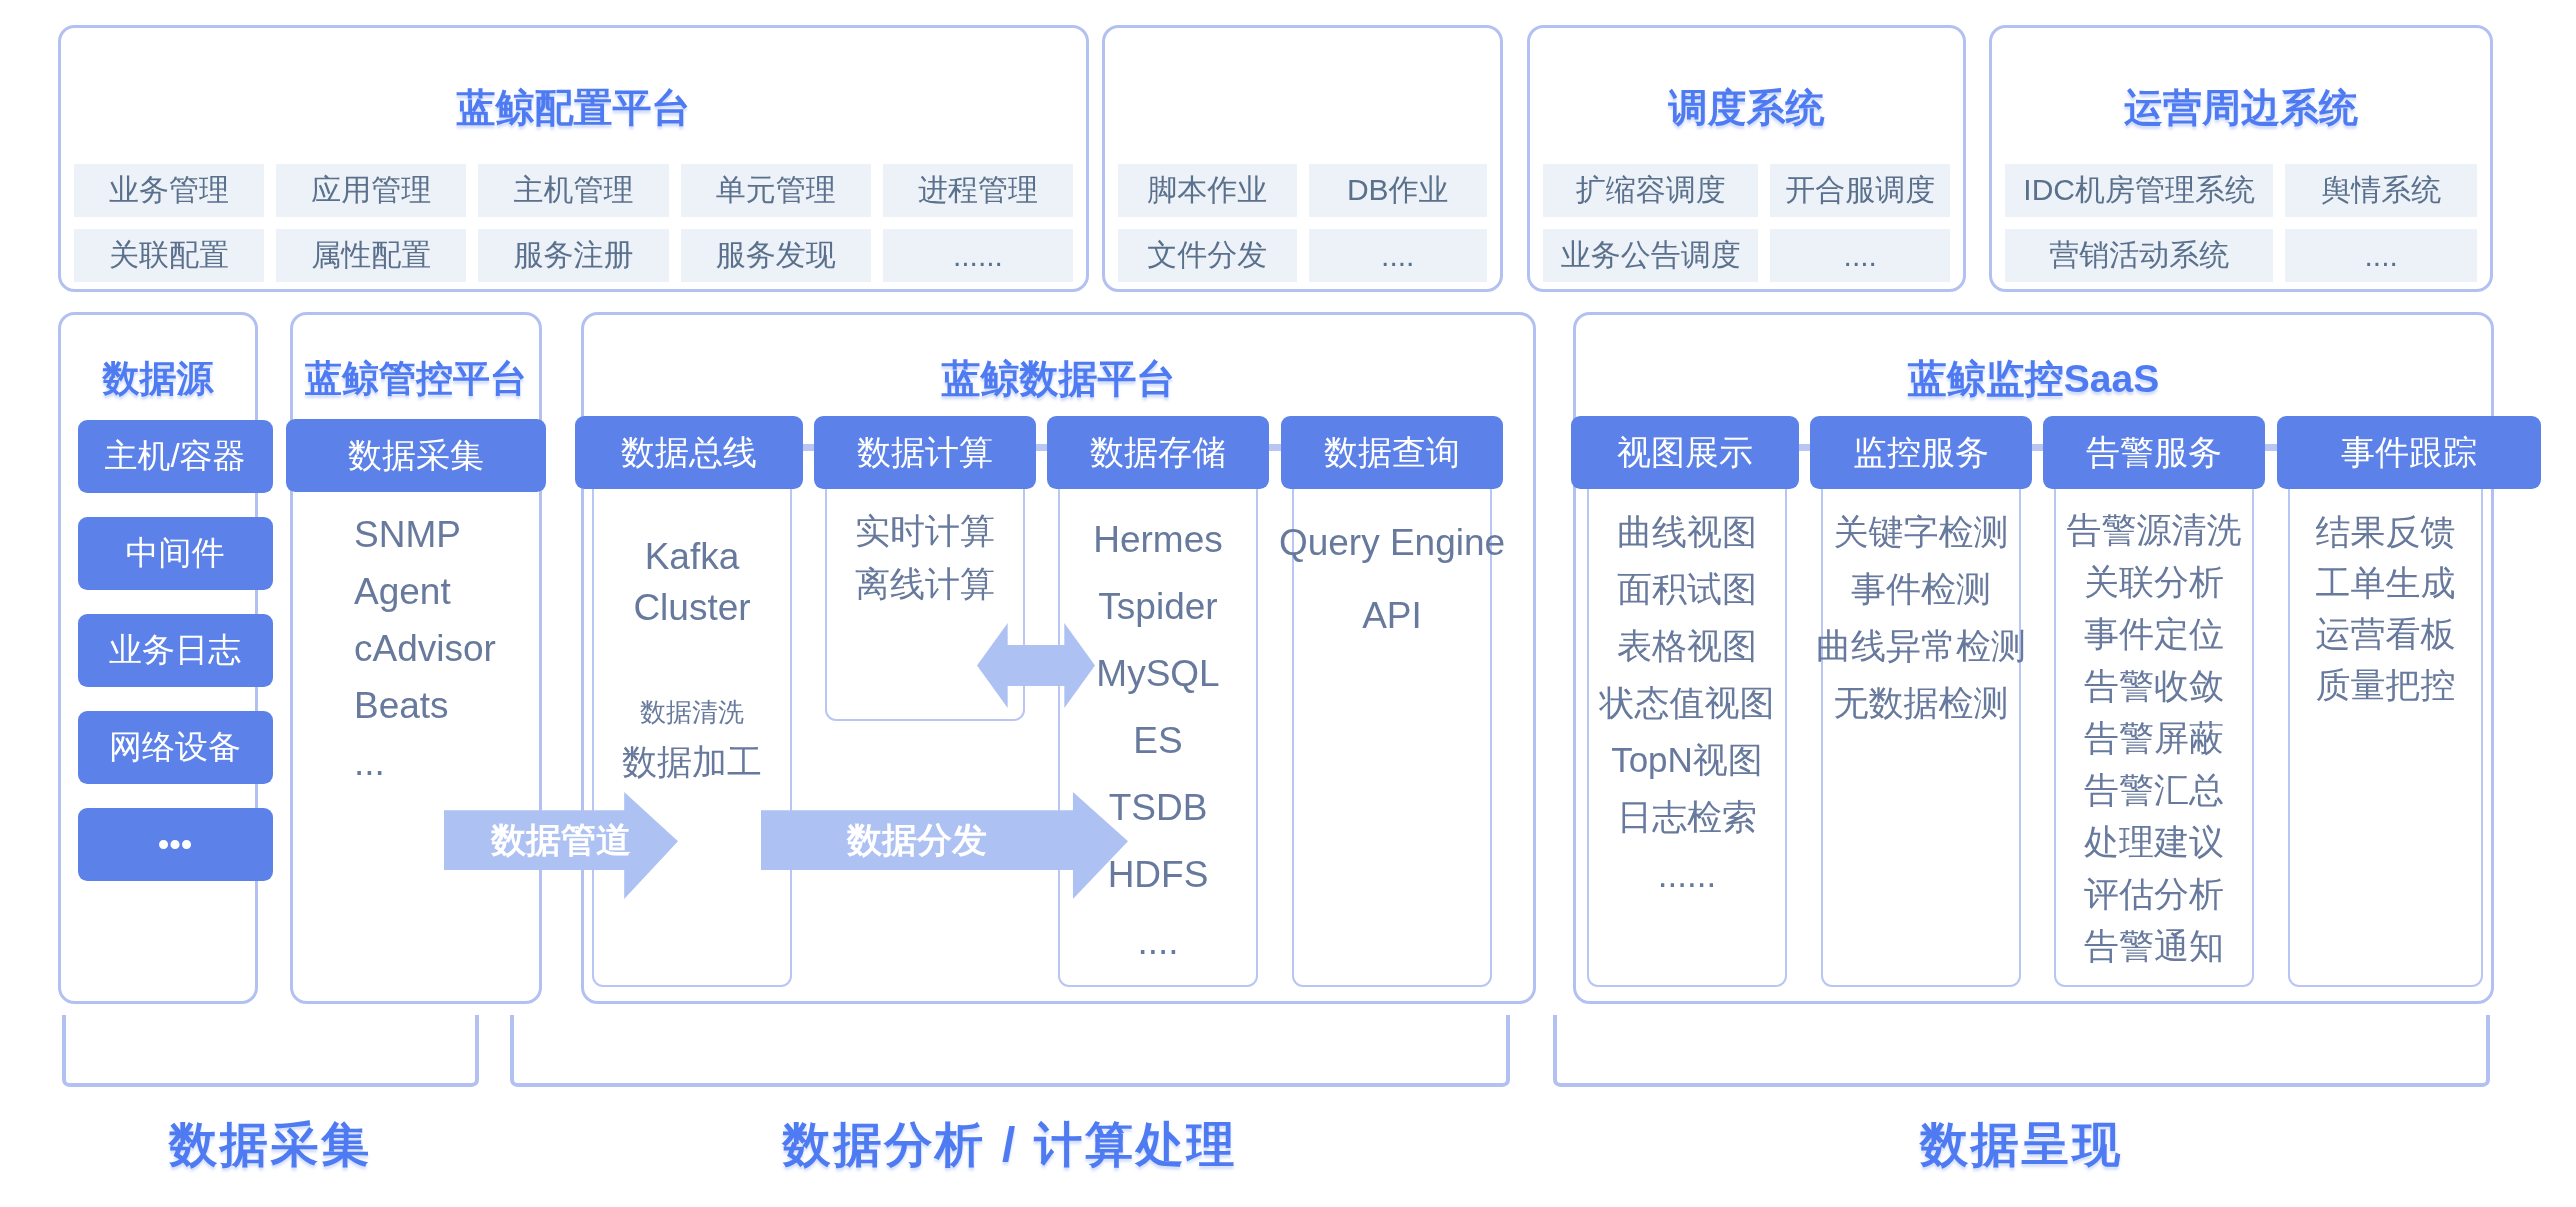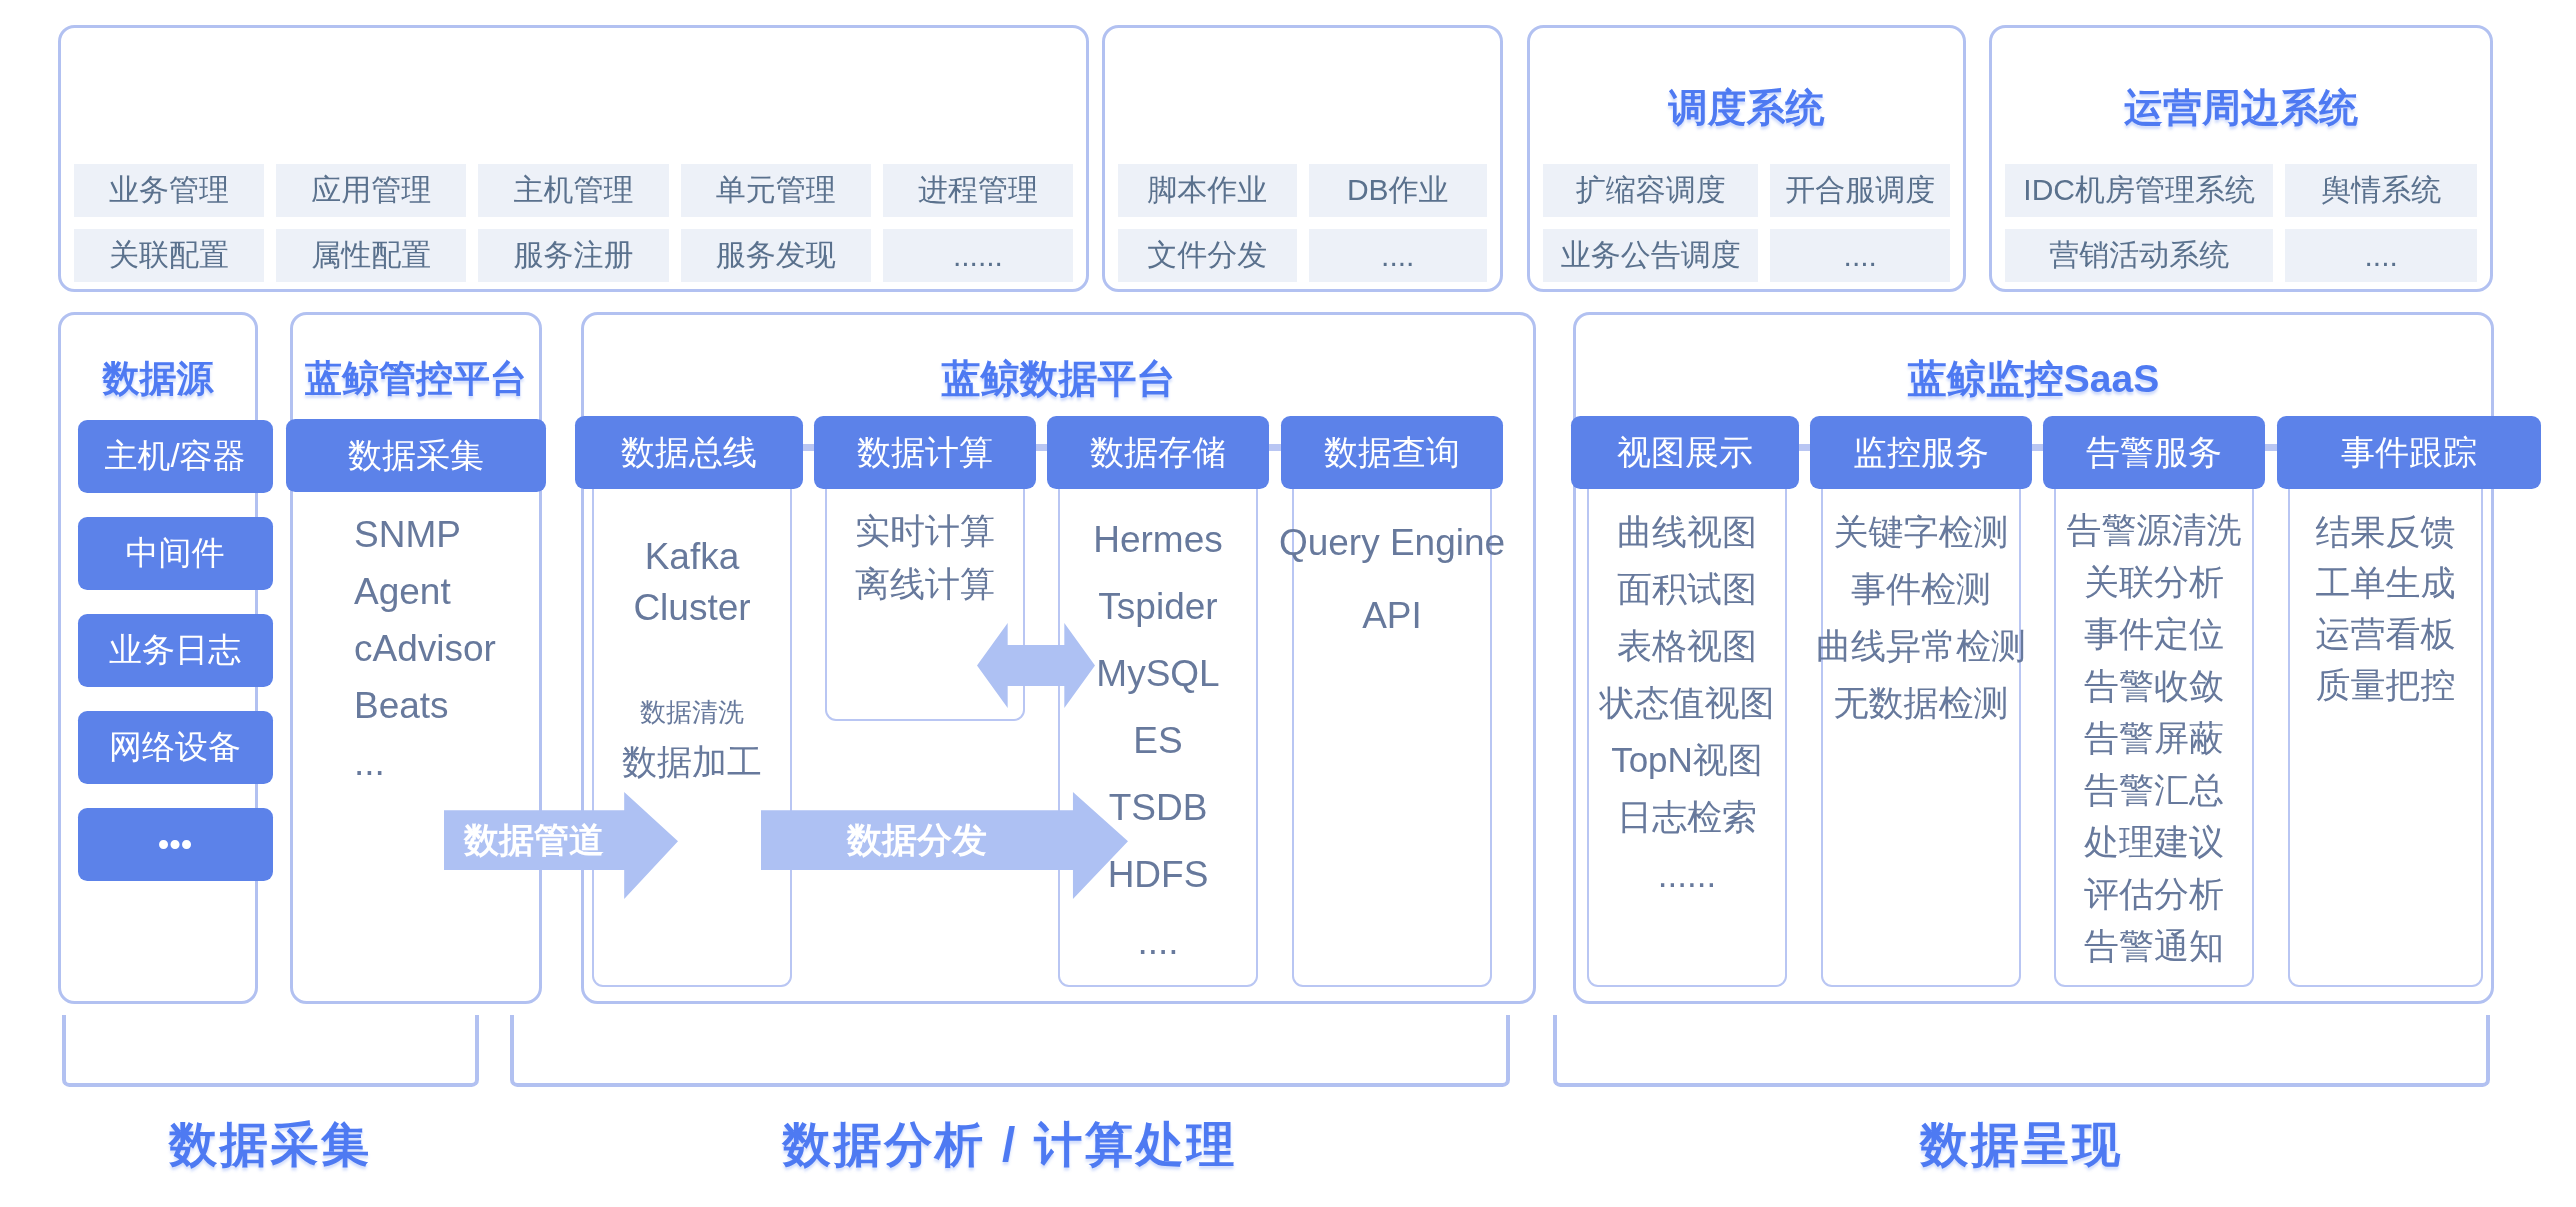--- a/index.html
+++ b/index.html
@@ -74,20 +74,21 @@
     position:absolute;text-align:center;font-size:48px;font-weight:600;color:#4e7af2;
     text-shadow:0 2.8px 2.8px rgba(78,122,242,0.25);letter-spacing:2.8px;white-space:nowrap;
   }
 </style>
 </head>
 <body>
 
 <div class="canvas">
 
   <div class="box" style="left:58px;top:25px;width:1031px;height:267px;">
+    <div class="box-title" style="top:53px;">蓝鲸配置平台</div>
     <div class="chips" style="top:136px;grid-template-columns:repeat(5,1fr);">
 
     <div class="chip">业务管理</div>
         <div class="chip">应用管理</div>
         <div class="chip">主机管理</div>
         <div class="chip">单元管理</div>
         <div class="chip">进程管理</div>
         <div class="chip">关联配置</div>
         <div class="chip">属性配置</div>
         <div class="chip">服务注册</div>
@@ -253,21 +254,21 @@
       <div class="li" style="height:51px;">工单生成</div>
       <div class="li" style="height:51px;">运营看板</div>
       <div class="li" style="height:51px;">质量把控</div>
     </div>
 
   <div class="connector" style="left:1795px;top:444px;width:18.4px;"></div>
   <div class="connector" style="left:2028px;top:444px;width:18.4px;"></div>
   <div class="connector" style="left:2262px;top:444px;width:18.4px;"></div>
 
   <div class="arrow arrow-right" style="left:444px;top:792px;width:234px;height:107px;">
-    <div class="arrow-label" style="width:77%;">数据管道</div>
+    <div class="arrow-label" style="width:77%;margin-left:27px;">数据管道</div>
   </div>
 
   <div class="arrow arrow-right long" style="left:761px;top:792px;width:367px;height:107px;">
     <div class="arrow-label" style="width:85%;">数据分发</div>
   </div>
 
   <div class="arrow arrow-dbl" style="left:977px;top:623px;width:118px;height:85px;"></div>
 
   <div class="bracket" style="left:62px;top:1015px;width:417px;"></div>
   <div class="bracket" style="left:510px;top:1015px;width:1000px;"></div>

